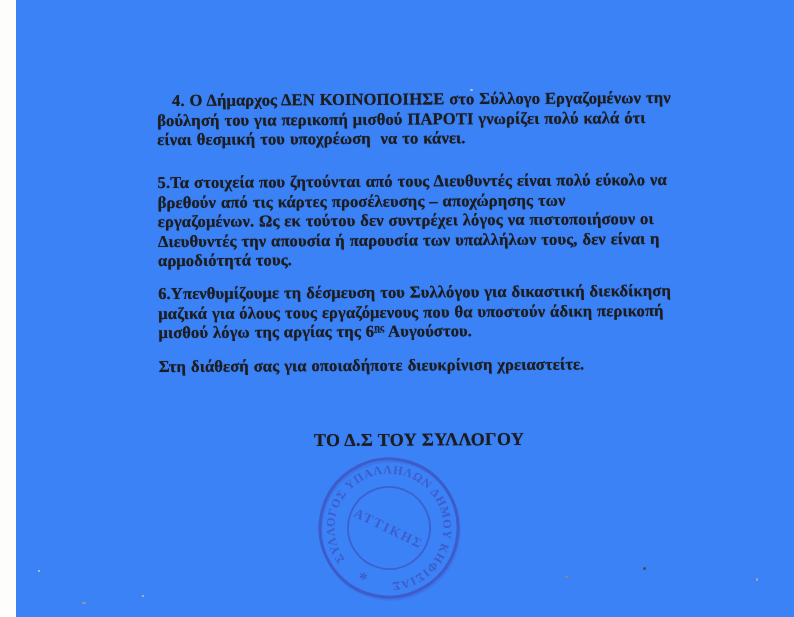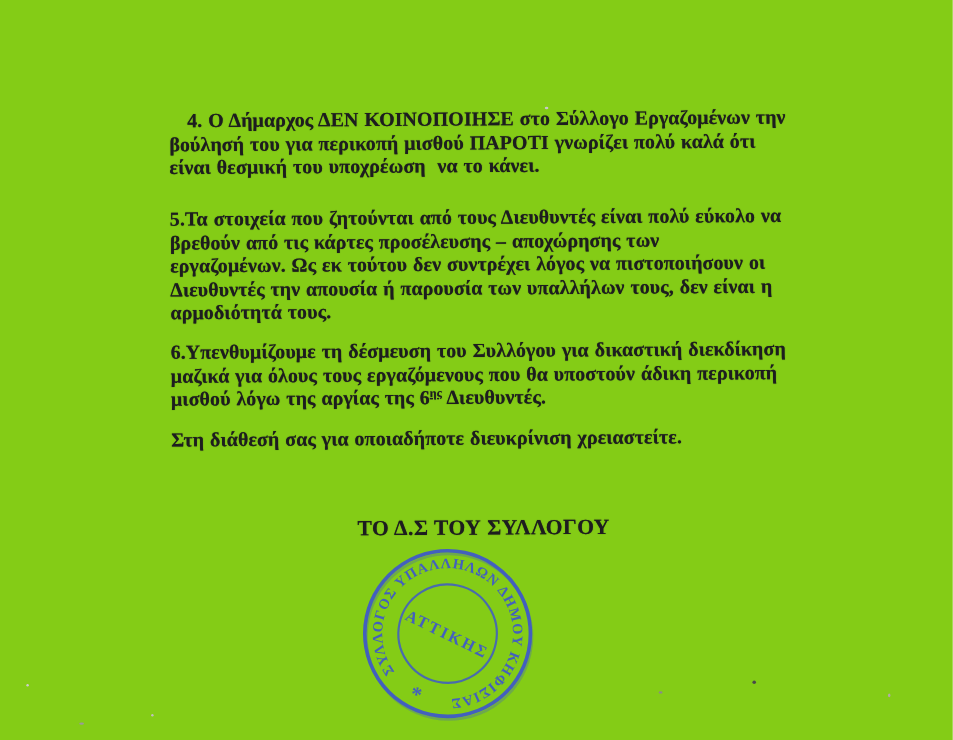--- a/index.html
+++ b/index.html
@@ -1,21 +1,21 @@
 <!DOCTYPE html>
 <html><head>
 <meta charset="utf-8">
 <style>
   html, body { margin:0; padding:0; }
   body {
     width:794px; height:617px; position:relative; overflow:hidden;
     background:#fdfdfc;
     font-family:"Liberation Serif", serif;
   }
-  .sheet { position:absolute; inset:0; background:#84cc16; }
+  .sheet { position:absolute; inset:0; background:#3b82f6;margin-left:16px; }
 
   
   .text-layer {
     position:absolute; left:0; top:0; width:794px; height:617px;
     transform:rotate(-0.35deg); transform-origin:150px 100px;
   }
   .para {
     position:absolute; left:141px;
     font-weight:700; font-size:16.6px; line-height:19.6px;
     color:#1d1d1f; white-space:nowrap;
@@ -83,21 +83,21 @@
       <div class="line">5.Τα στοιχεία που ζητούνται από τους Διευθυντές είναι πολύ εύκολο να</div>
       <div class="line">βρεθούν από τις κάρτες προσέλευσης – αποχώρησης των</div>
       <div class="line">εργαζομένων. Ως εκ τούτου δεν συντρέχει λόγος να πιστοποιήσουν οι</div>
       <div class="line">Διευθυντές την απουσία ή παρουσία των υπαλλήλων τους, δεν είναι η</div>
       <div class="line">αρμοδιότητά τους.</div>
     </div>
 
     <div class="para" style="top:284px">
       <div class="line">6.Υπενθυμίζουμε τη δέσμευση του Συλλόγου για δικαστική διεκδίκηση</div>
       <div class="line">μαζικά για όλους τους εργαζόμενους που θα υποστούν άδικη περικοπή</div>
-      <div class="line"><span>μισθού λόγω της αργίας της 6</span><sup>ης</sup><span> Διευθυντές.</span></div>
+      <div class="line"><span>μισθού λόγω της αργίας της 6</span><sup>ης</sup><span> Αυγούστου.</span></div>
     </div>
 
     <div class="para" style="top:357px">
       <div class="line">Στη διάθεσή σας για οποιαδήποτε διευκρίνιση χρειαστείτε.</div>
     </div>
 
     <div class="sig-heading">ΤΟ Δ.Σ ΤΟΥ ΣΥΛΛΟΓΟΥ</div>
   </div>
 
   <svg class="stamp" width="170" height="170" viewBox="0 0 170 170" aria-hidden="true">

